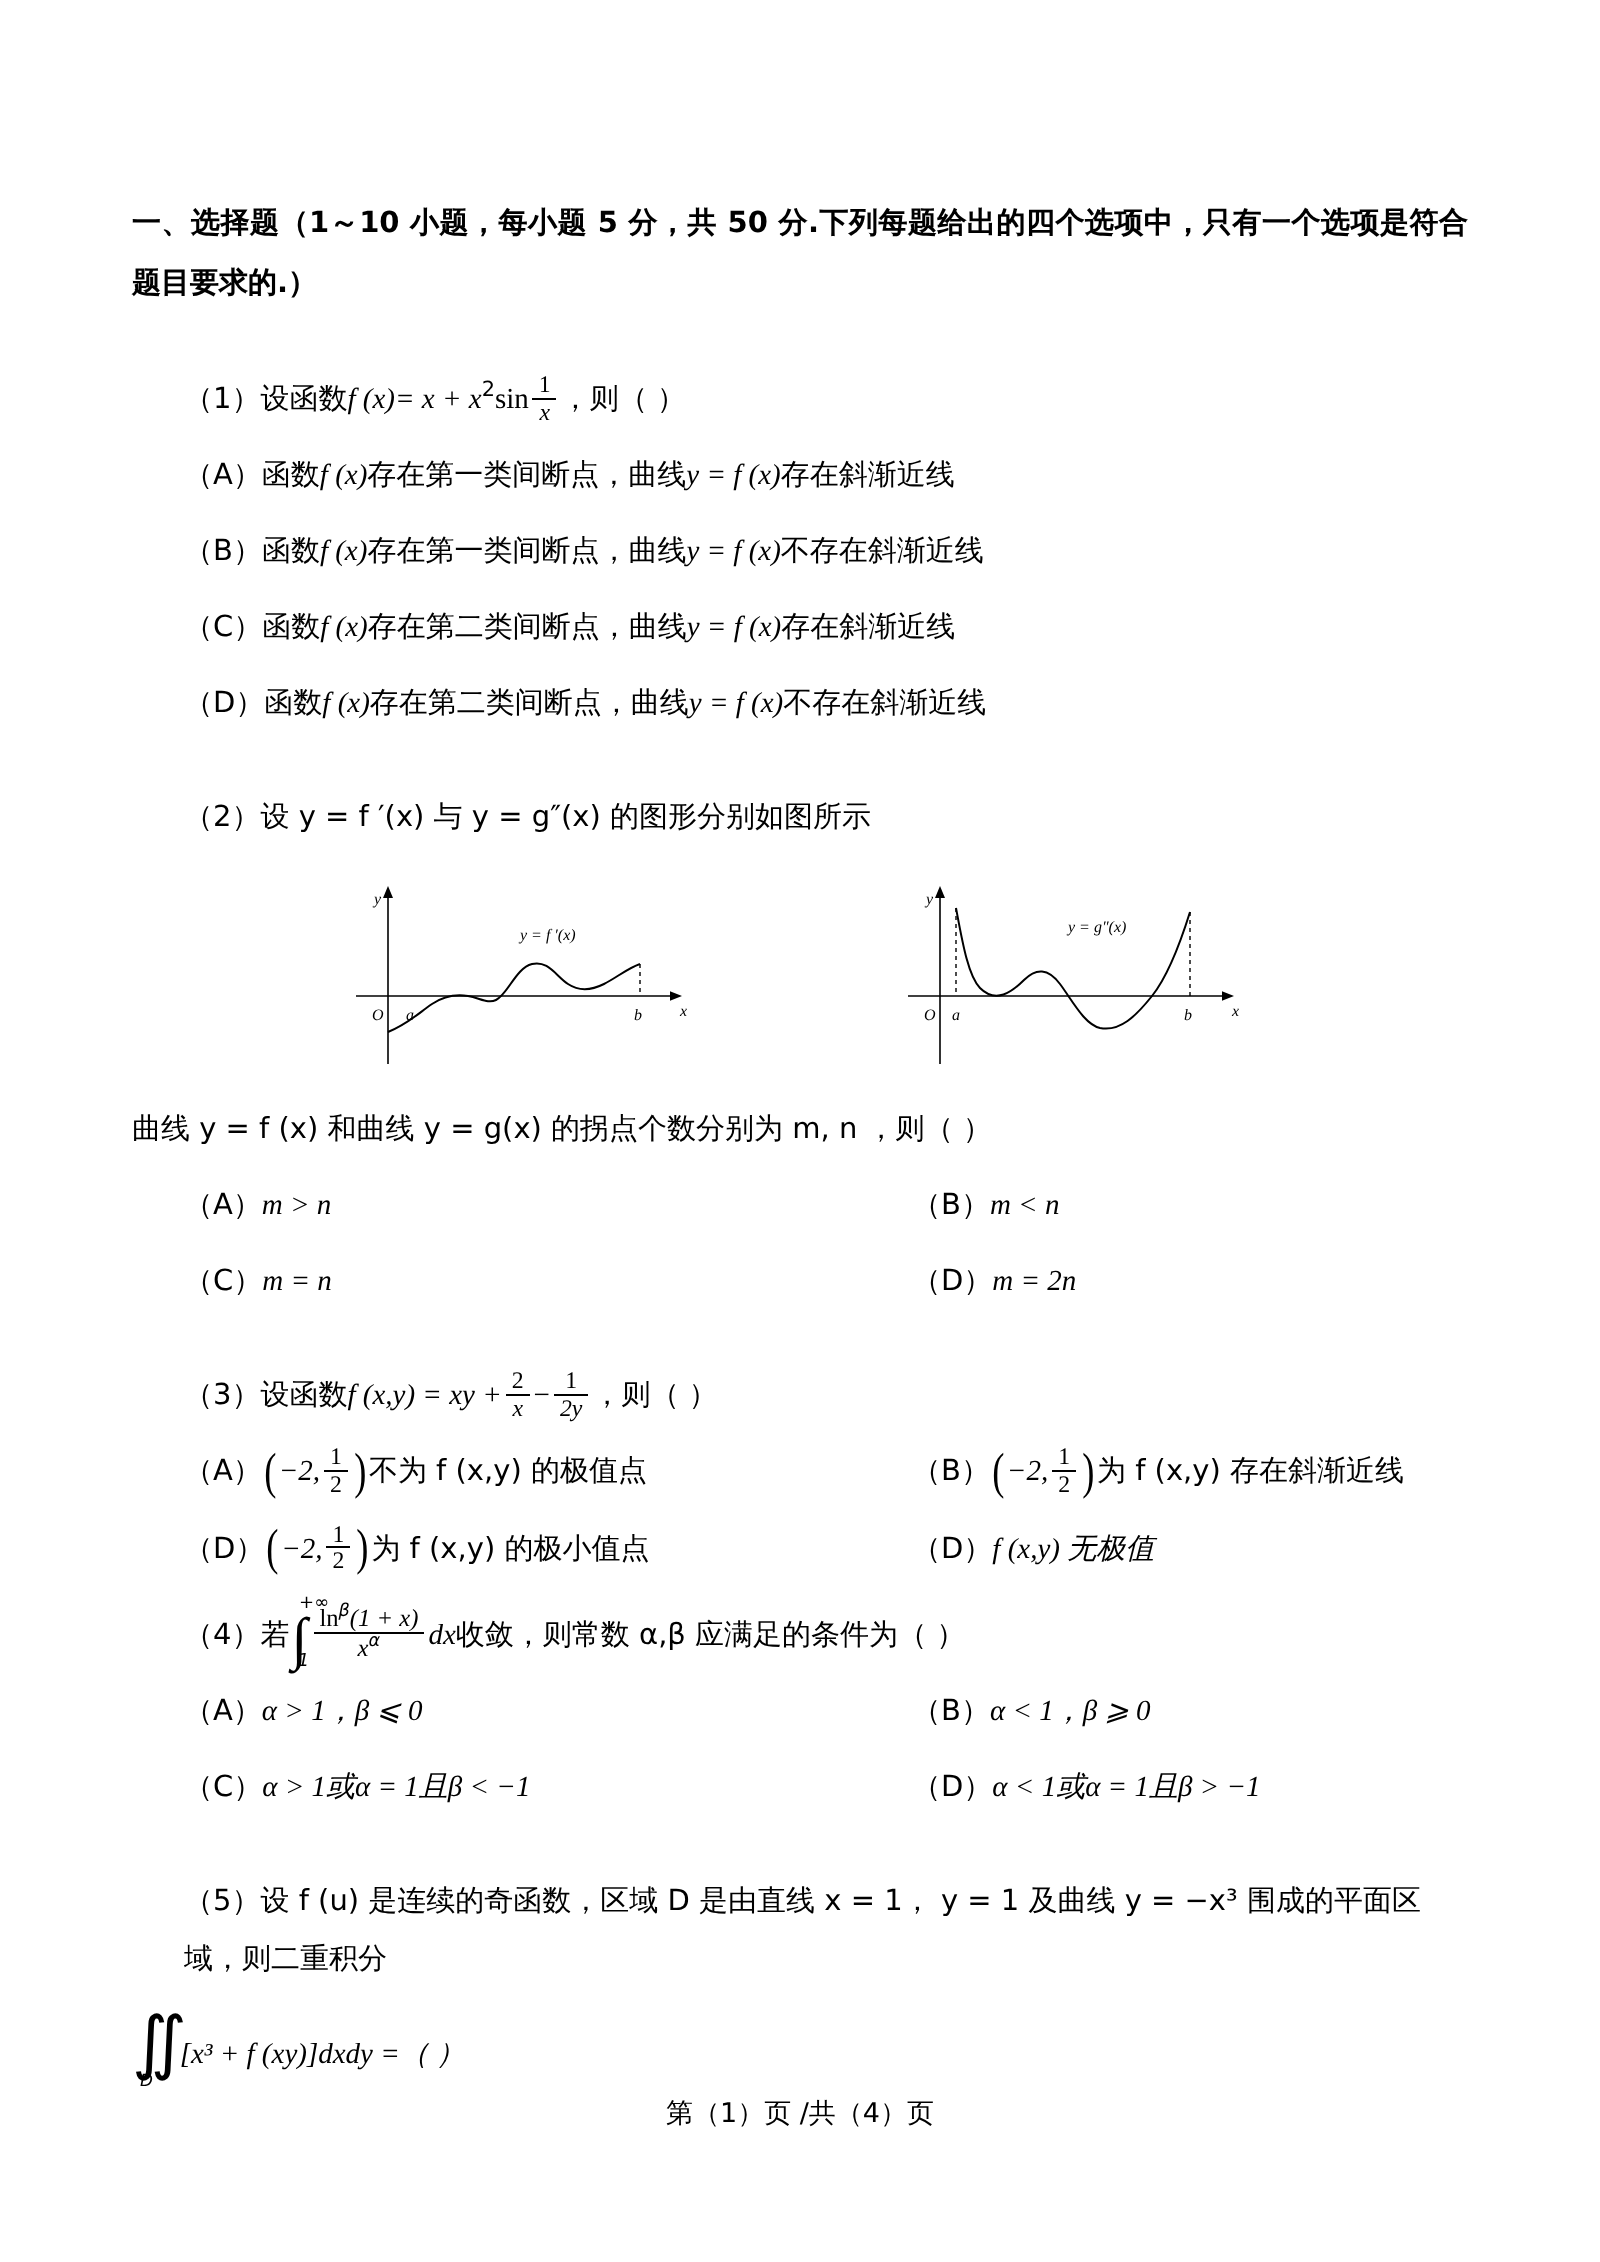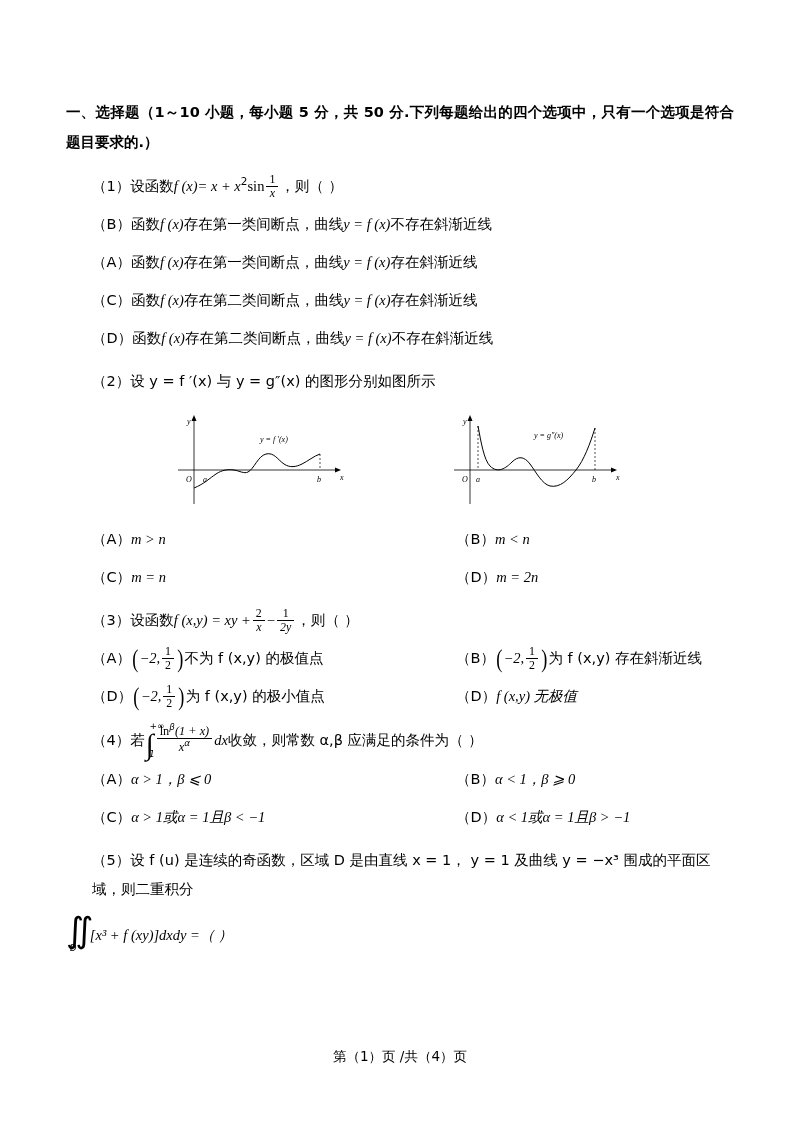--- a/index.html
+++ b/index.html
@@ -27,21 +27,21 @@
     font-family: "DejaVu Sans", sans-serif;
     font-weight: bold;
     font-size: 14.5px;
     line-height: 2.05;
     letter-spacing: 0px;
     text-align: justify;
   }
   .q {
     font-size: 14.5px;
     line-height: 2.0;
-    margin-top: 14px;
+    margin-top: 28px;
     font-family: "DejaVu Sans", sans-serif;
   }
   .opt-line {
     font-size: 14.5px;
     line-height: 2.0;
     margin-top: 9px;
     font-family: "DejaVu Sans", sans-serif;
   }
   .indent { padding-left: 26px; }
   .two-col {
@@ -163,24 +163,24 @@
 
 <div class="page">
 
   <div class="section-title">一、选择题（1～10 小题，每小题 5 分，共 50 分.下列每题给出的四个选项中，只有一个选项是符合题目要求的.）</div>
 
   <div class="q indent">
     <span>（1）</span><span>设函数</span><span class="m">f (x)</span><span class="m">= x + x</span><span class="supn">2</span><span class="op">sin</span><span class="frac"><span class="num mn">1</span><span class="den m">x</span></span><span>，则（        ）</span>
   </div>
 
   <div class="opt-line indent">
+    <span>（A）</span><span>函数</span><span class="m">f (x)</span><span>存在第一类间断点，曲线</span><span class="m">y = f (x)</span><span>存在斜渐近线</span>
+  </div>
+  <div class="opt-line indent">
     <span>（B）</span><span>函数</span><span class="m">f (x)</span><span>存在第一类间断点，曲线</span><span class="m">y = f (x)</span><span>不存在斜渐近线</span>
-  </div>
-  <div class="opt-line indent">
-    <span>（A）</span><span>函数</span><span class="m">f (x)</span><span>存在第一类间断点，曲线</span><span class="m">y = f (x)</span><span>存在斜渐近线</span>
   </div>
   <div class="opt-line indent">
     <span>（C）</span><span>函数</span><span class="m">f (x)</span><span>存在第二类间断点，曲线</span><span class="m">y = f (x)</span><span>存在斜渐近线</span>
   </div>
   <div class="opt-line indent">
     <span>（D）</span><span>函数</span><span class="m">f (x)</span><span>存在第二类间断点，曲线</span><span class="m">y = f (x)</span><span>不存在斜渐近线</span>
   </div>
 
   <div class="q indent">
     <span>（2）</span><span>设 y = f ′(x) 与 y = g″(x) 的图形分别如图所示</span>
@@ -216,20 +216,21 @@
         <text x="14" y="70" font-family="Liberation Serif, serif" font-size="8" font-style="italic">O</text>
         <text x="28" y="70" font-family="Liberation Serif, serif" font-size="8" font-style="italic">a</text>
         <text x="144" y="70" font-family="Liberation Serif, serif" font-size="8" font-style="italic">b</text>
         <text x="168" y="68" font-family="Liberation Serif, serif" font-size="8" font-style="italic">x</text>
         <text x="15" y="12" font-family="Liberation Serif, serif" font-size="8" font-style="italic">y</text>
         <text x="86" y="26" font-family="Liberation Serif, serif" font-size="8" font-style="italic">y = g″(x)</text>
       </svg>
     </div>
   </div>
 
+  <div class="q" style="margin-top:6px">曲线 y = f (x) 和曲线 y = g(x) 的拐点个数分别为 m, n ，则（        ）</div>
 
   <div class="two-col">
     <div class="col-a"><span>（A）</span><span class="m">m &gt; n</span></div>
     <div class="col-b"><span>（B）</span><span class="m">m &lt; n</span></div>
   </div>
   <div class="two-col">
     <div class="col-a"><span>（C）</span><span class="m">m = n</span></div>
     <div class="col-b"><span>（D）</span><span class="m">m = 2n</span></div>
   </div>
 

